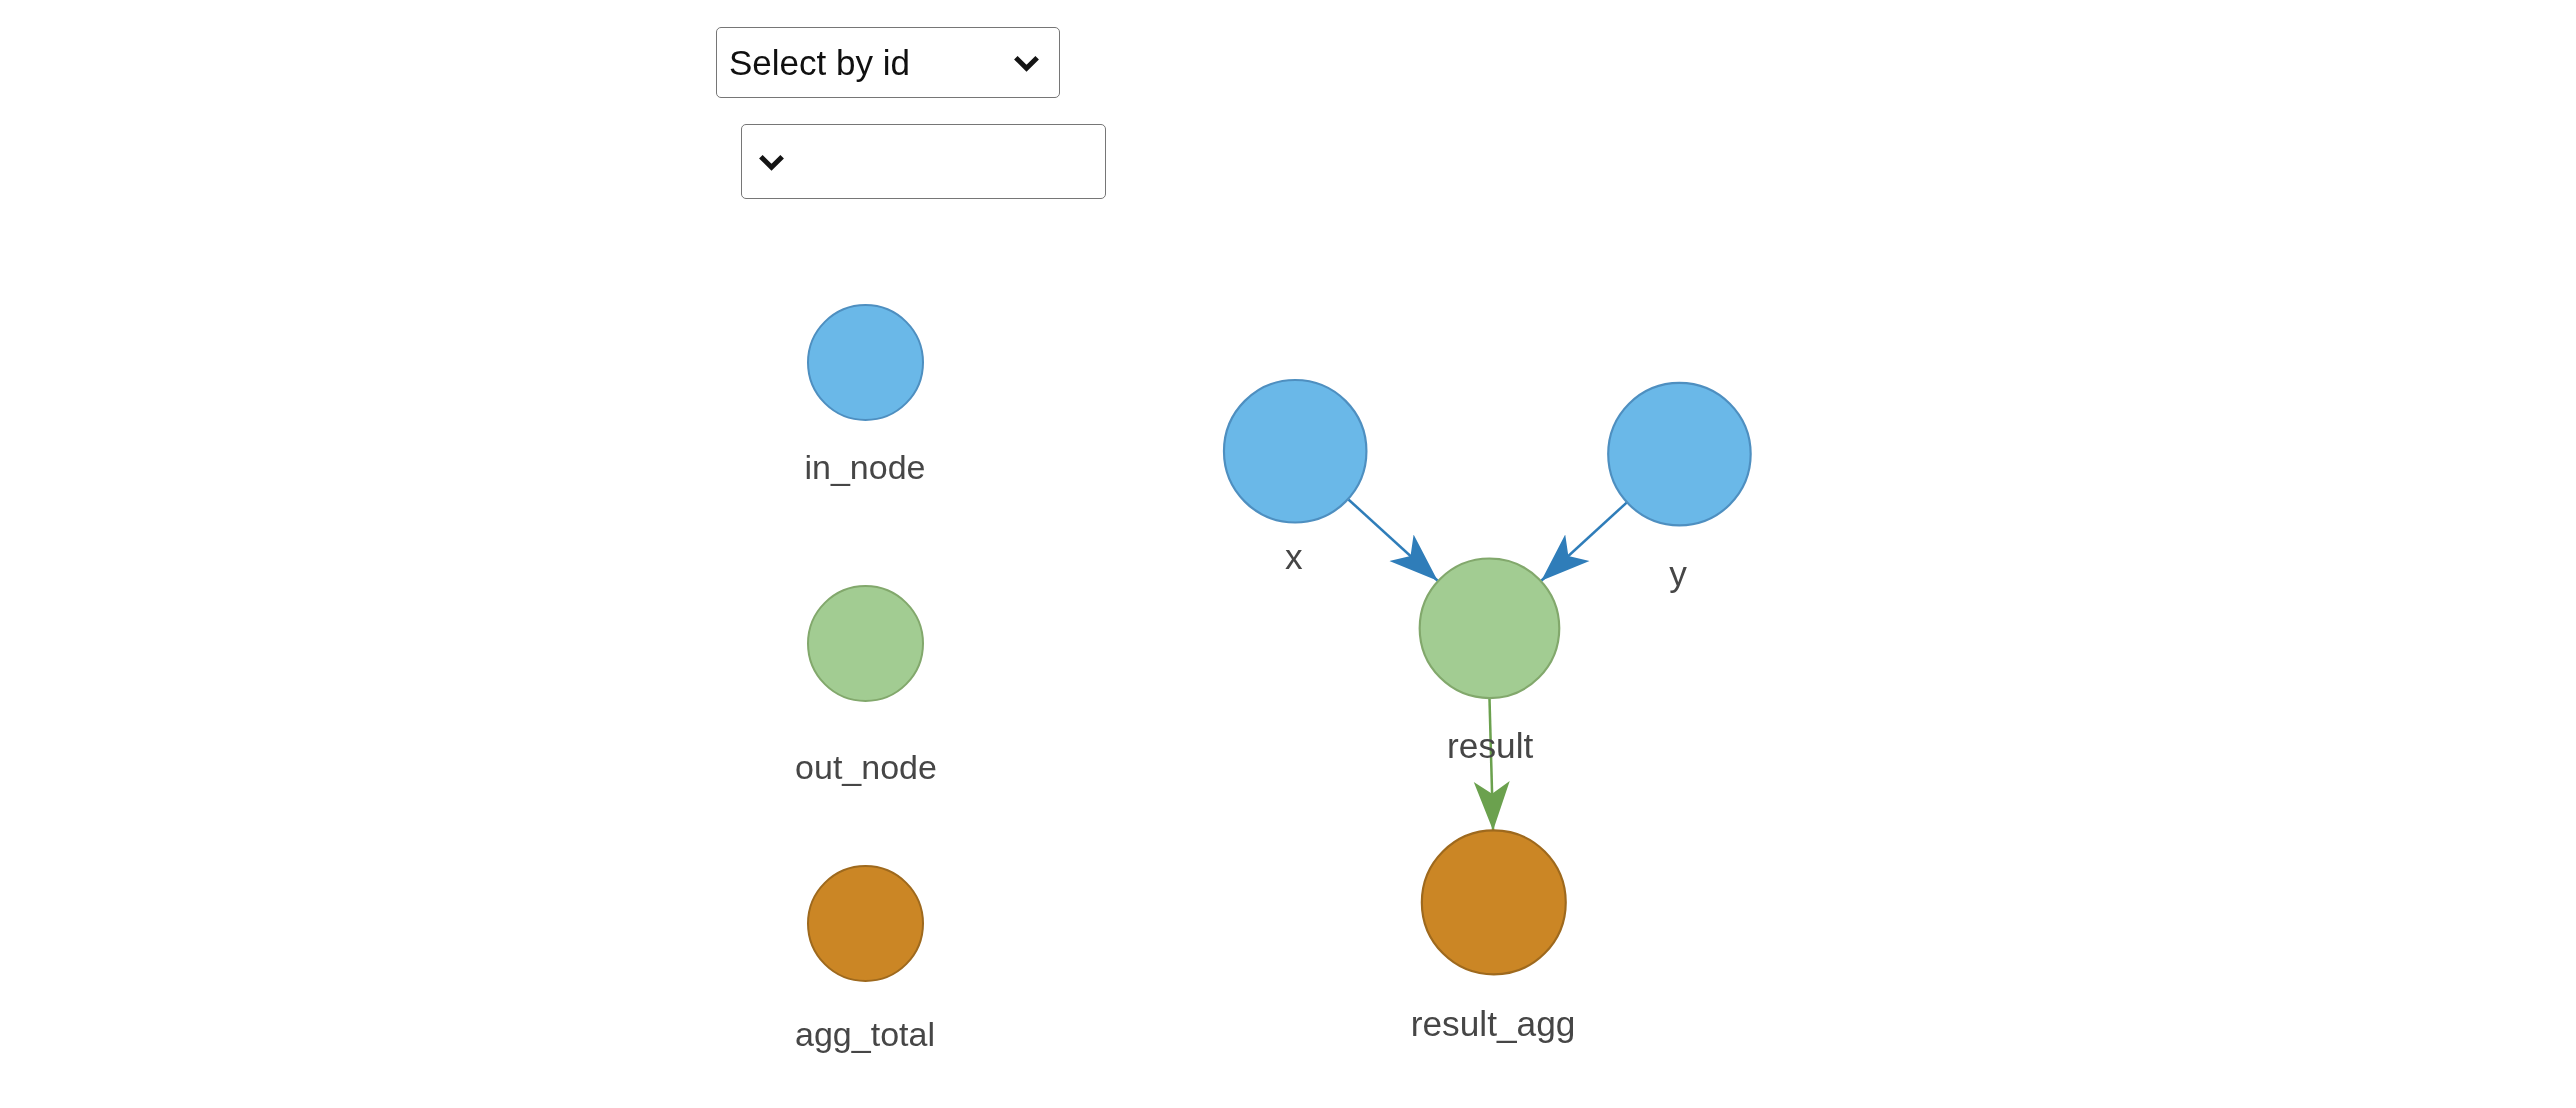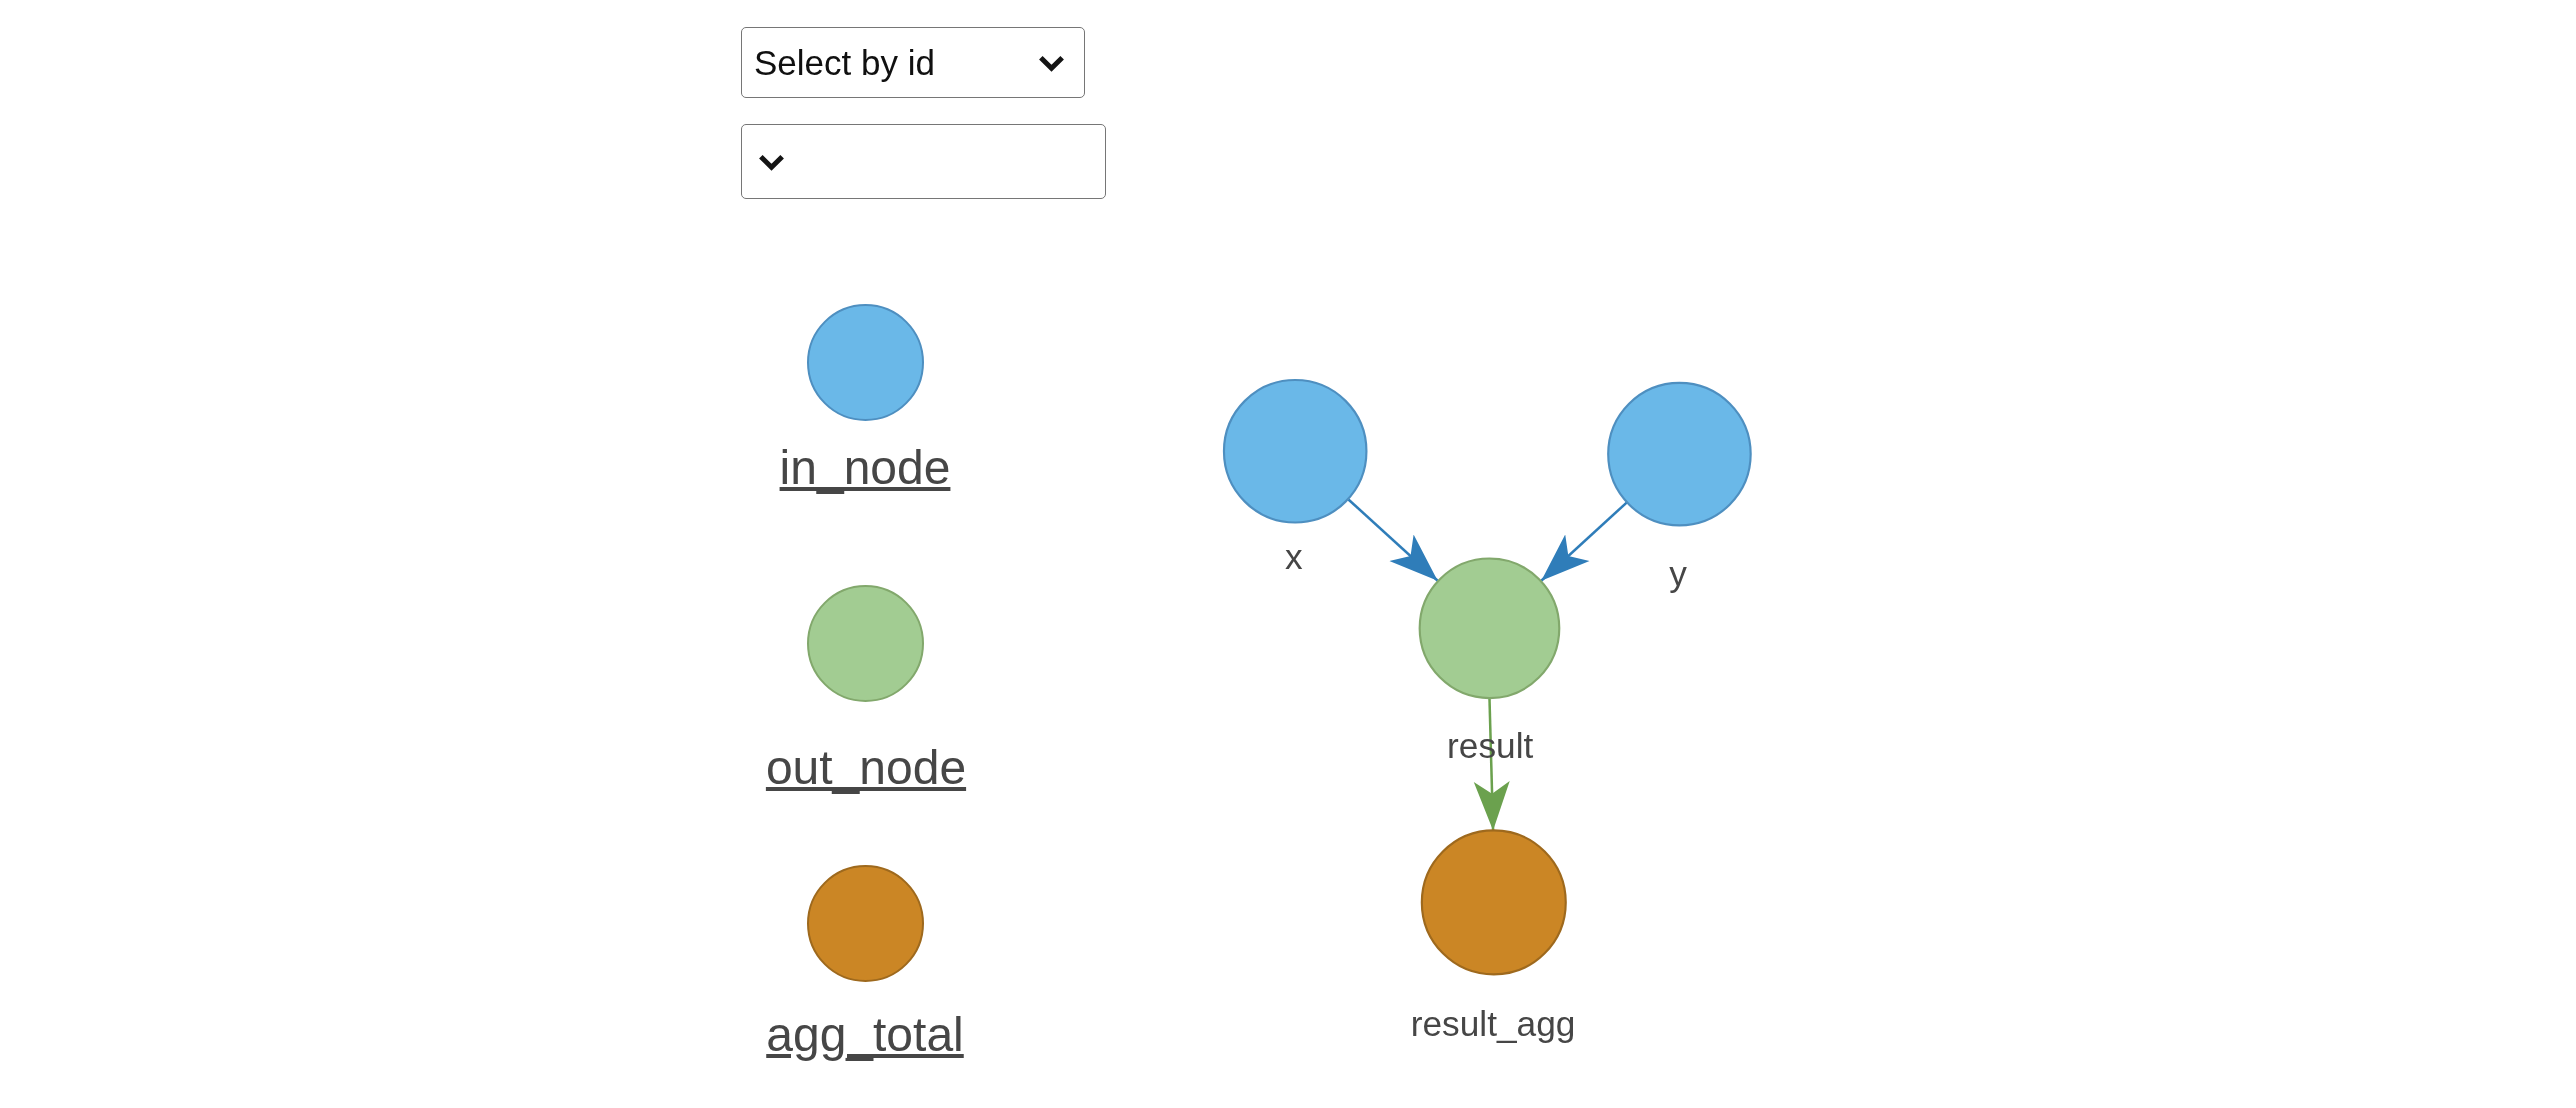--- a/index.html
+++ b/index.html
@@ -16,41 +16,40 @@
     height:71px;
     box-sizing:border-box;
     border:1.4px solid var(--select-border,#767676);
     border-radius:5px;
     background:#ffffff;
     display:flex;align-items:center;
     padding:0 18.7px 0 16px;
     font-size:35px;color:var(--select-text,#101010);
     cursor:default;
   }
-  #select-id{left:741px;top:27px;width:344px;padding-left:12px;}
+  #select-id{left:716px;top:27px;width:344px;padding-left:12px;}
   #select-grouping{left:741px;top:124px;width:365px;height:75px;}
   .select-box .lbl{flex:1 1 auto;white-space:nowrap;}
   .select-box .chev{flex:0 0 auto;width:27px;height:18px;}
   .select-box .chev polyline{
     fill:none;stroke:#141414;stroke-width:7px;stroke-linecap:butt;stroke-linejoin:miter;
   }
 
   
   .legend-circle{
     position:absolute;width:117px;height:117px;border-radius:50%;
     box-sizing:border-box;border:2.2px solid;
   }
   #legend-circle-in{left:807px;top:304px;background:var(--node-blue,#6ab8e8);border-color:var(--node-blue-stroke,#4e8fc0);}
   #legend-circle-out{left:807px;top:585px;background:var(--node-green,#a2cc92);border-color:var(--node-green-stroke,#82a86c);}
   #legend-circle-agg{left:807px;top:865px;background:var(--node-orange,#cb8625);border-color:var(--node-orange-stroke,#9e691d);}
   .legend-label{
     position:absolute;width:288px;text-align:center;
-    font-size:48px;line-height:43px;color:var(--label-text,#464646);
+    font-size:34px;line-height:43px;color:var(--label-text,#464646);
     white-space:nowrap;
-    text-decoration:underline;
   }
   #legend-label-in{left:721px;top:446px;}
   #legend-label-out{left:722px;top:730px;margin-top:16px;}
   #legend-label-agg{left:721px;top:1013px;}
 
   
   #graph-svg{position:absolute;left:0;top:0;width:2576px;height:1109px;}
   .gnode{stroke-width:3px;}
   .gnode.blue{fill:var(--node-blue,#6ab8e8);stroke:var(--node-blue-stroke,#4e8fc0);}
   .gnode.green{fill:var(--node-green,#a2cc92);stroke:var(--node-green-stroke,#82a86c);}

